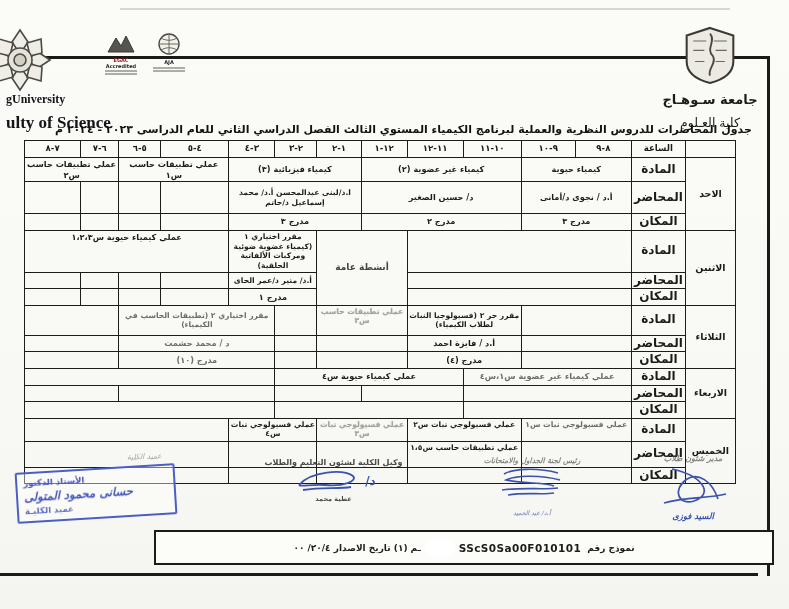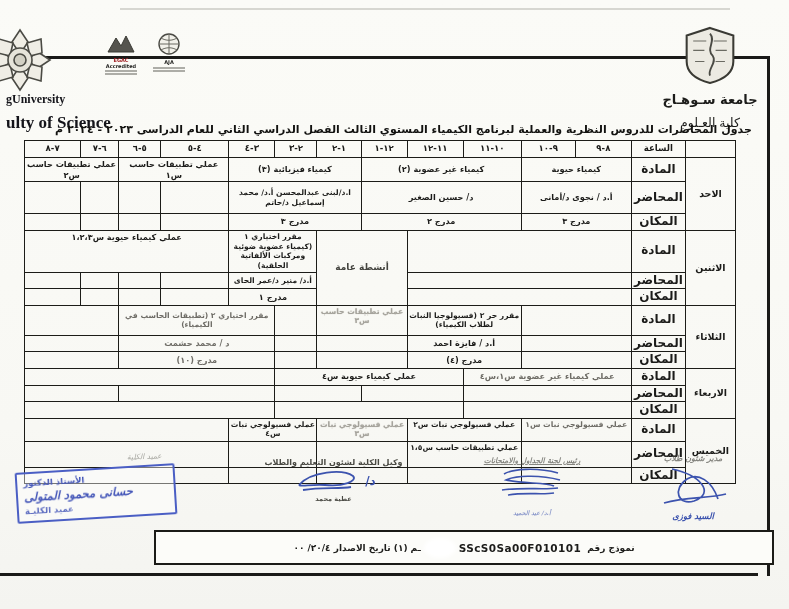--- a/index.html
+++ b/index.html
@@ -286,21 +286,21 @@
 
   <div class="sig-block" style="left:618px;top:454px;width:150px;">
     <div class="sig-title faintpen">مدير شئون طلاب</div>
     <svg width="78" height="44" viewBox="0 0 78 44">
       <path d="M18,6 C46,12 62,30 40,38 C24,43 18,26 33,16 C44,9 58,18 64,36 M10,40 C32,33 54,36 72,31" fill="none" stroke="#3c53ae" stroke-width="1.7"></path>
     </svg>
     <div class="sig-name">السيد فوزى</div>
   </div>
 
   <div class="sig-block" style="left:452px;top:456px;width:160px;">
-    <div class="sig-title faintpen" style="font-size:7.4px;text-decoration:underline;">رئيس لجنة الجداول والامتحانات</div>
+    <div class="sig-title faintpen" style="font-size:7.4px;">رئيس لجنة الجداول والامتحانات</div>
     <svg width="80" height="40" viewBox="0 0 80 40">
       <path d="M66,8 C44,2 20,4 12,9 M68,15 C46,9 22,11 14,15 C32,19 54,17 62,21 M10,25 C30,22 52,25 66,23 M16,30 C34,27 50,30 62,28" fill="none" stroke="#3c53ae" stroke-width="1.6"></path>
     </svg>
     <div class="sig-name" style="font-size:6px;opacity:.55;">أ.د/ عبد الحميد</div>
   </div>
 
   <div class="sig-block" style="left:246px;top:458px;width:175px;">
     <div class="sig-title">وكيل الكلية لشئون التعليم والطلاب</div>
     <div style="display:flex;align-items:center;justify-content:center;direction:rtl;gap:4px;">
       <span class="blue" style="font-size:12px;font-weight:800;">د/</span>

